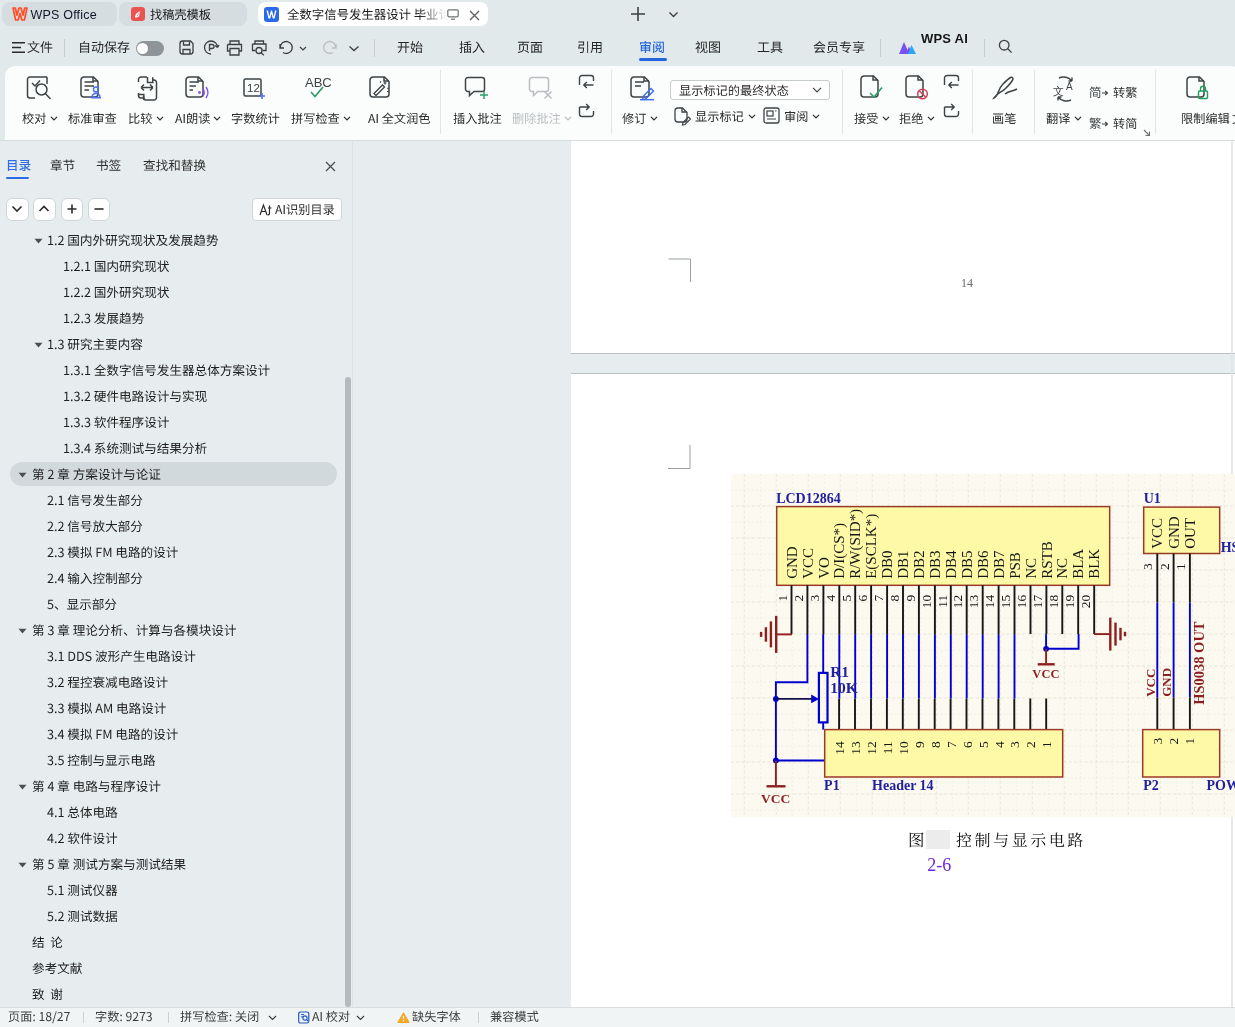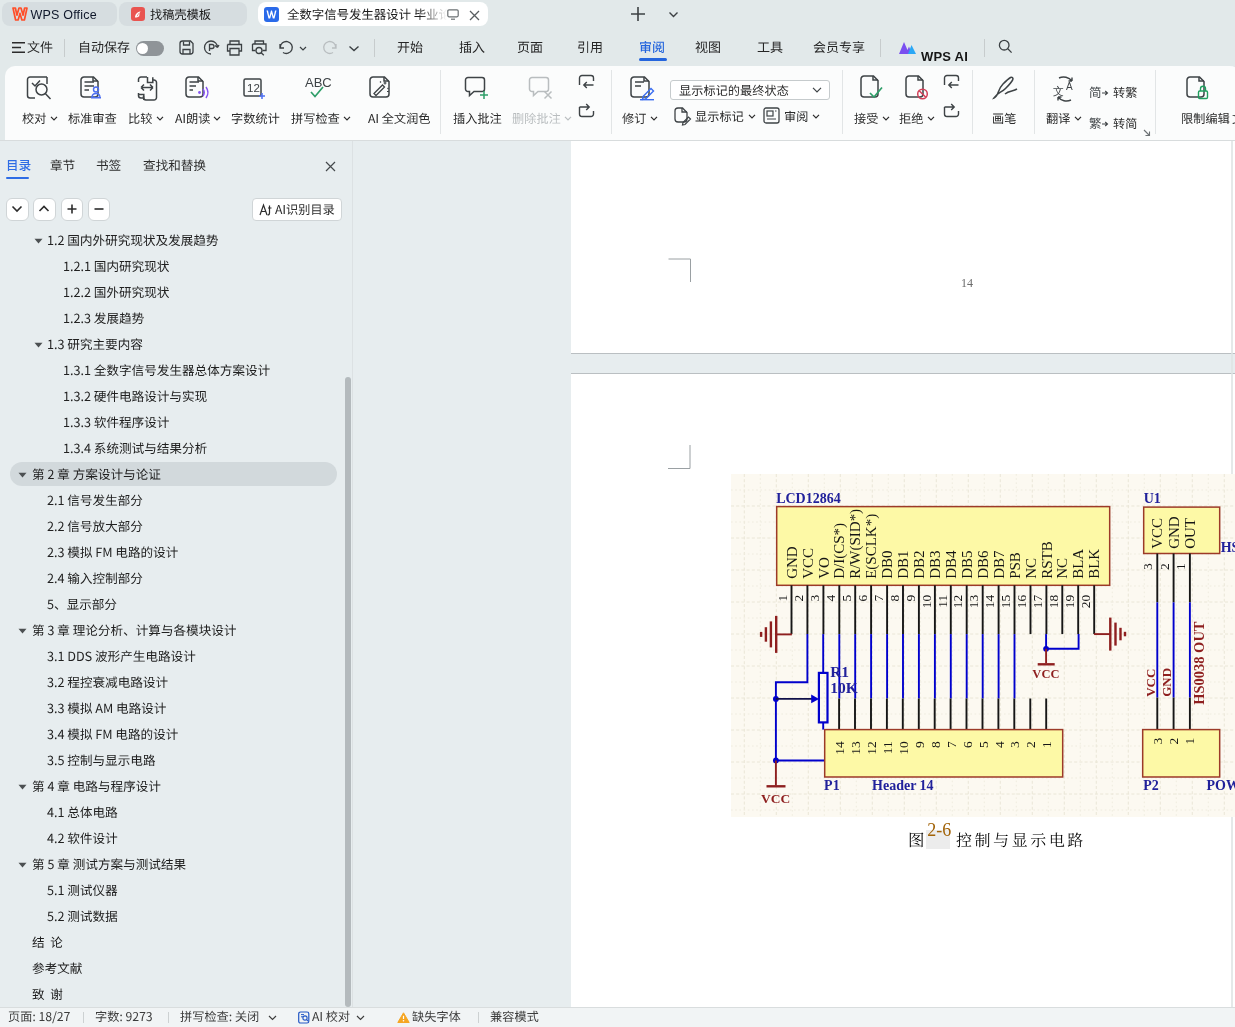--- a/index.html
+++ b/index.html
@@ -165,21 +165,21 @@
       <use href="#qN" x="13"></use>
       <use href="#qO" x="26"></use>
       <use href="#qP" x="39"></use>
     </g>
   </svg>
 <div style="left:880px;top:39px;width:1px;height:18px;background:#c7cccd;"></div>
 <svg class="i" width="17" height="13" style="left:899px;top:41px" viewBox="0 0 17 13">
     <path d="M0 13 L5 1 L8.5 9 L10 5.5 L13 13 Z" fill="#7a4ff0"></path>
     <path d="M9 13 L12.5 4 L17 13 Z" fill="#2aa7f5"></path>
   </svg>
-<div style="left:921px;top:49px;font:700 13px 'Liberation Sans',sans-serif;color:#161616;white-space:pre;letter-spacing:.2px">WPS AI</div>
+<div style="left:921px;top:31px;font:700 13px 'Liberation Sans',sans-serif;color:#161616;white-space:pre;letter-spacing:.2px">WPS AI</div>
 <div style="left:984px;top:39px;width:1px;height:18px;background:#c7cccd;"></div>
 <svg class="i" width="15" height="15" style="left:998px;top:39px" viewBox="0 0 15 15">
     <circle cx="6.2" cy="6.2" r="4.8" style="fill:none;stroke:#3b4043;stroke-width:1.3"></circle>
     <path d="M9.8 9.8 L13.6 13.6" style="fill:none;stroke:#3b4043;stroke-width:1.3"></path>
   </svg>
 <div style="left:5px;top:66px;width:1235px;height:74px;background:#fbfcfc;border-radius:10px 10px 0 0"></div>
 <div style="left:0px;top:140px;width:1235px;height:1px;background:#d8dcdd;"></div>
 <svg class="i" width="28" height="26" style="left:26px;top:76px" viewBox="0 0 28 26">
     <path d="M21 1 H4 A2.5 2.5 0 0 0 1.5 3.5 V19.5 A2.5 2.5 0 0 0 4 22 H9" fill="none" stroke="#3e4346" stroke-width="1.5"></path>
     <path d="M21 1 V8" fill="none" stroke="#3e4346" stroke-width="1.5"></path>
@@ -1310,21 +1310,21 @@
     <text x="463.3" y="263.8" font-family="Liberation Serif" font-size="13.5" font-weight="500" fill="#161616" text-anchor="end" transform="rotate(-90 463.3 263.8)">1</text>
     <text x="412.3" y="316.3" font-family="Liberation Serif" font-size="14" font-weight="600" fill="#21219b" text-anchor="start">P2</text>
     <text x="475.5" y="316.3" font-family="Liberation Serif" font-size="14" font-weight="600" fill="#21219b" text-anchor="start">POWER</text>
   </svg>
 <div style="left:926px;top:829.5px;width:24px;height:19px;background:#ececec;"></div>
 <svg class="t" style="left:907.6px;top:845.5px">
     <g fill="#000">
       <use href="#qeo"></use>
     </g>
   </svg>
-<div style="left:927.3px;top:820px;font:400 18px 'Liberation Serif',serif;color:#a16207;white-space:pre;">2-6</div>
+<div style="left:927.3px;top:855px;font:400 18px 'Liberation Serif',serif;color:#6d28d9;white-space:pre;">2-6</div>
 <svg class="t" style="left:956px;top:845.5px">
     <g fill="#000">
       <use href="#qep"></use>
       <use href="#qeq" x="18.6"></use>
       <use href="#qer" x="37.1"></use>
       <use href="#qes" x="55.7"></use>
       <use href="#qet" x="74.2"></use>
       <use href="#qeu" x="92.8"></use>
       <use href="#qev" x="111.3"></use>
     </g>

